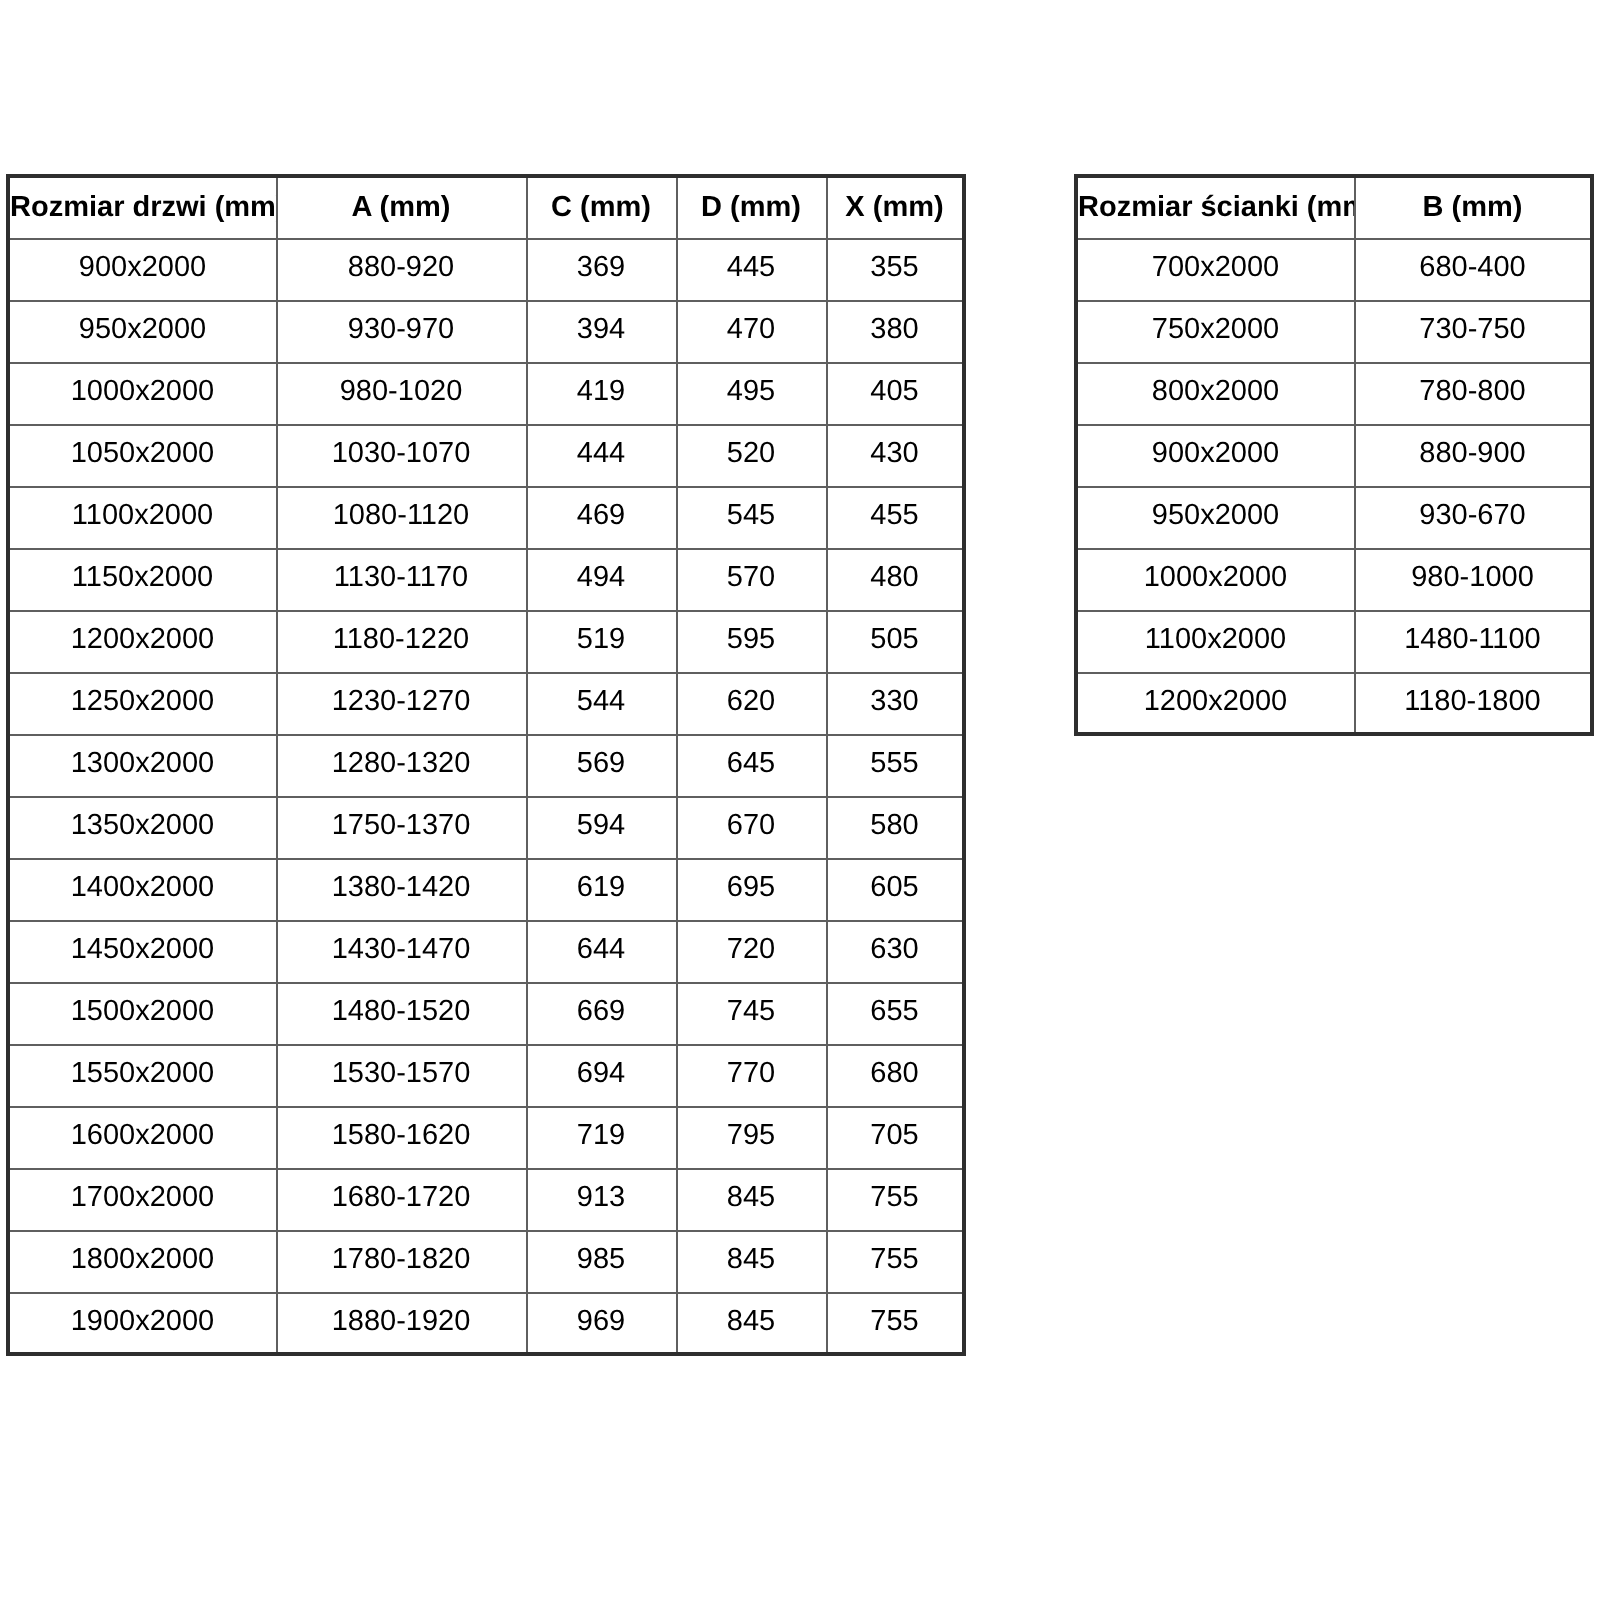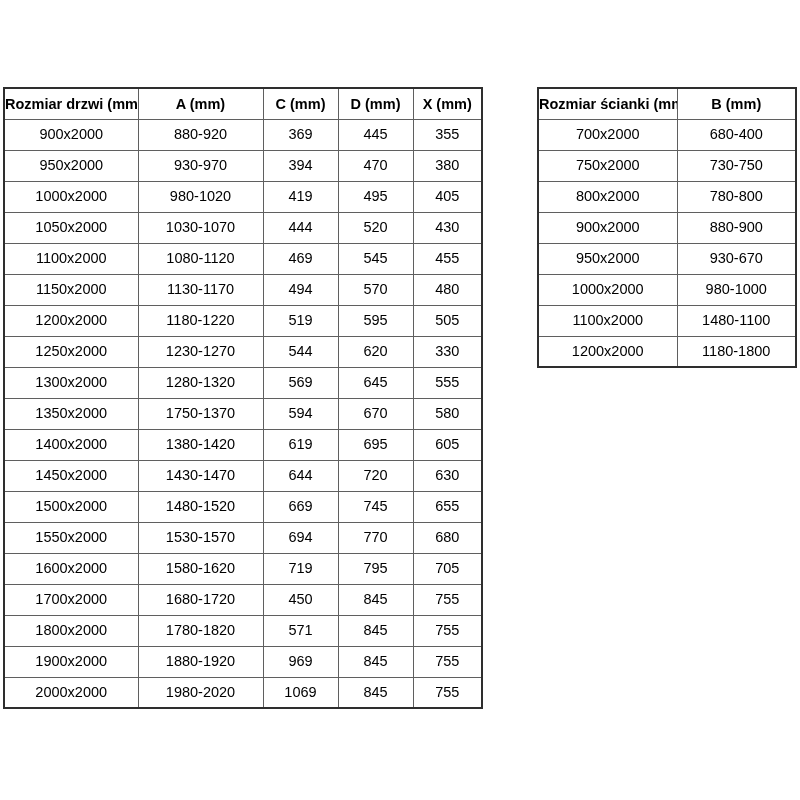--- a/index.html
+++ b/index.html
@@ -187,42 +187,35 @@
         <tr>
           <td>1600x2000</td>
           <td>1580-1620</td>
           <td>719</td>
           <td>795</td>
           <td>705</td>
         </tr>
         <tr>
           <td>1700x2000</td>
           <td>1680-1720</td>
-          <td>450</td>
+          <td>913</td>
           <td>845</td>
           <td>755</td>
         </tr>
         <tr>
           <td>1800x2000</td>
           <td>1780-1820</td>
-          <td>571</td>
+          <td>985</td>
           <td>845</td>
           <td>755</td>
         </tr>
         <tr>
           <td>1900x2000</td>
           <td>1880-1920</td>
           <td>969</td>
-          <td>845</td>
-          <td>755</td>
-        </tr>
-        <tr>
-          <td>2000x2000</td>
-          <td>1980-2020</td>
-          <td>1069</td>
           <td>845</td>
           <td>755</td>
         </tr>
       </tbody>
   </table>
 
   <table class="spec-table wall-table">
     <colgroup>
       <col class="c0">
         <col class="c1">

